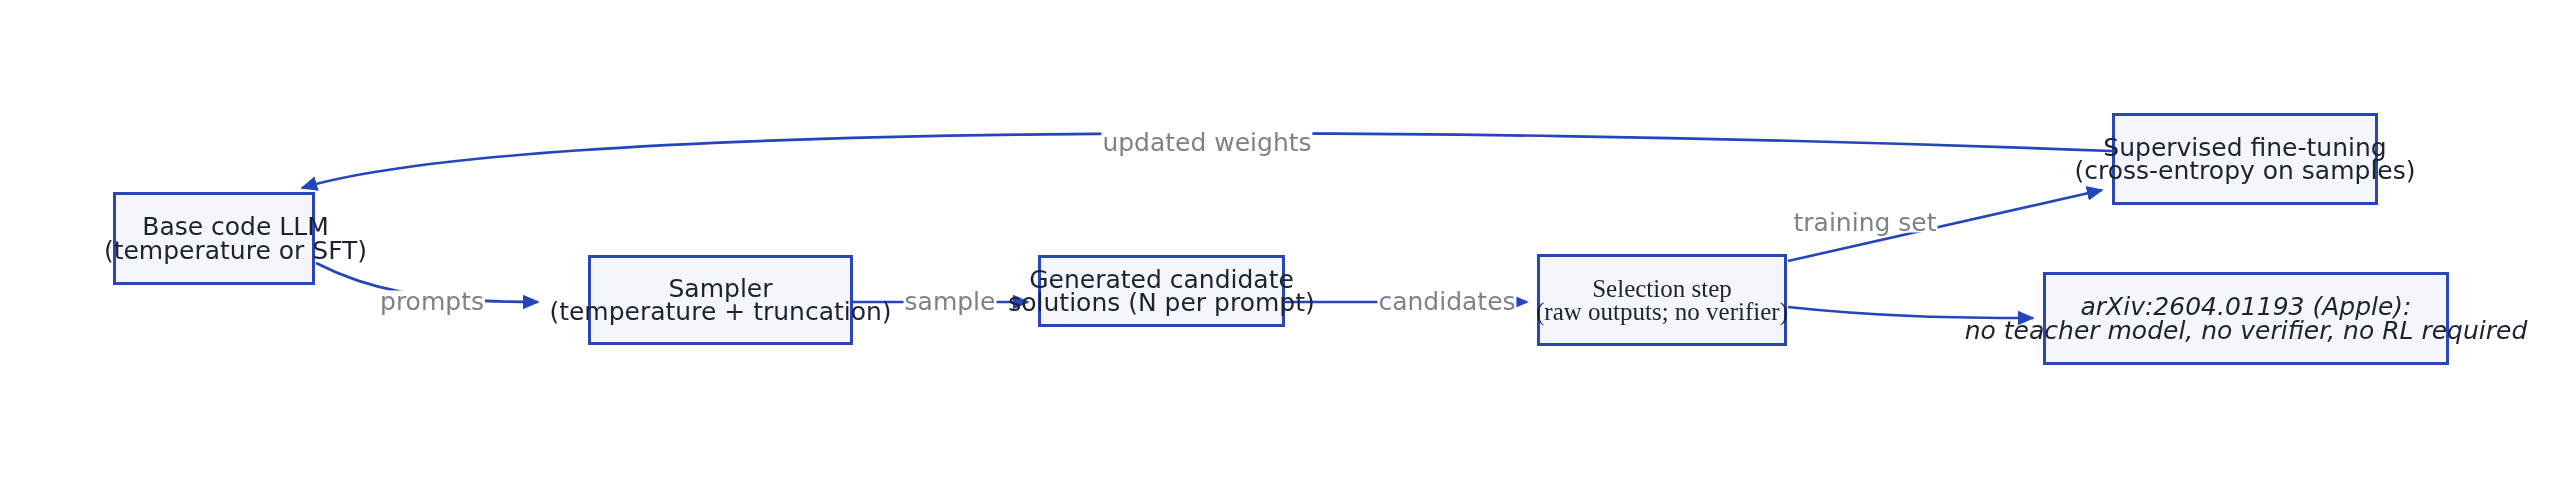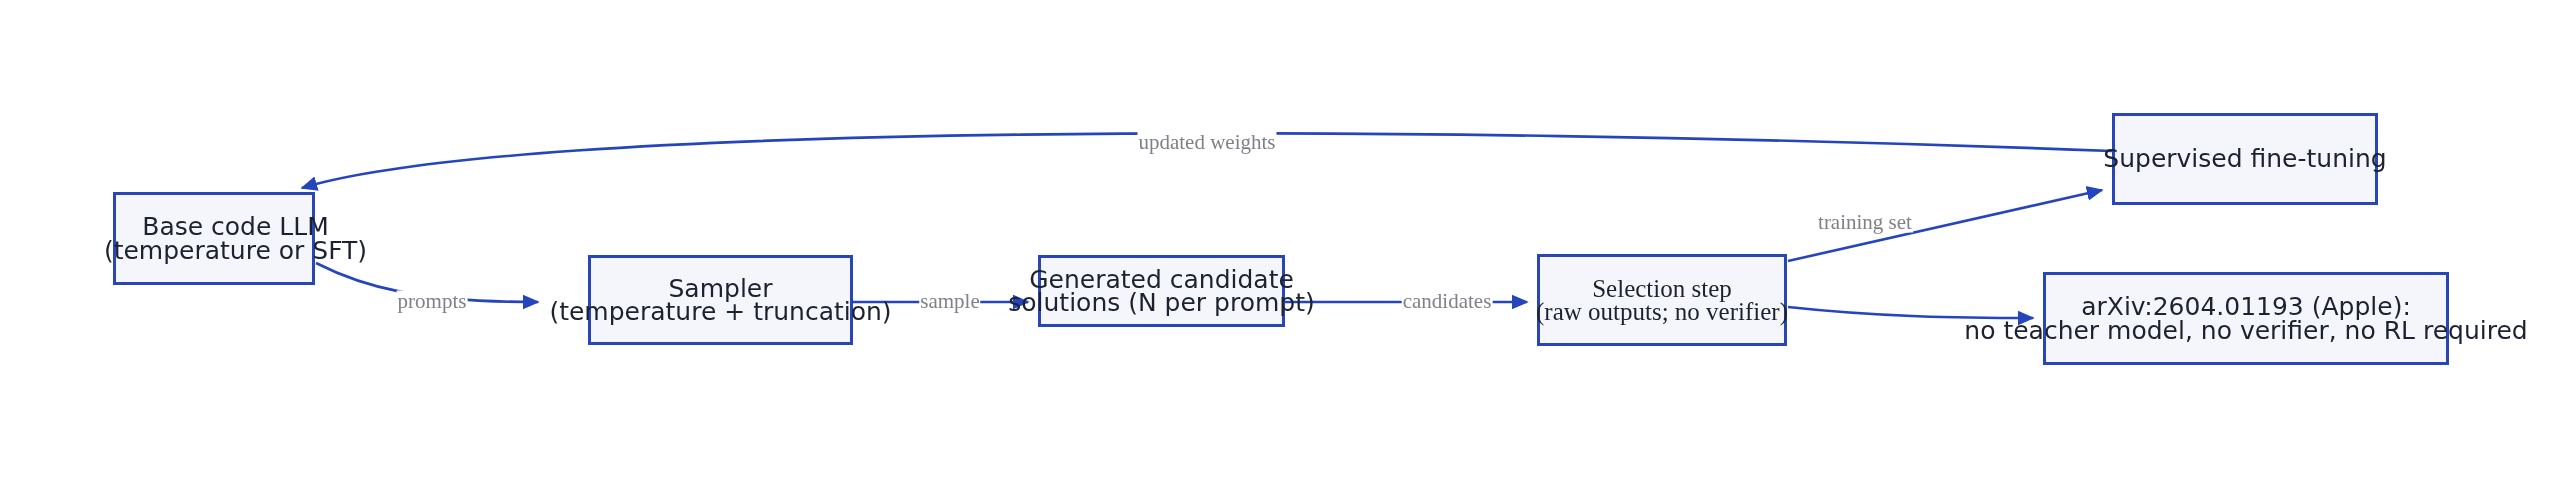--- a/index.html
+++ b/index.html
@@ -42,33 +42,32 @@
     text-align: center;
     font-size: 25px;
     line-height: 23.5px;
     white-space: nowrap;
   }
   .edge-label {
     position: absolute;
     transform: translate(-50%, -50%);
     background: var(--background);
     color: var(--edge-label);
-    font-size: 21px;
+    font-size: 25px;
     line-height: 21px;
     padding: 0 1px;
     white-space: nowrap;
-    font-family: Liberation Serif, serif;
   }
   
   #node-base      { left: 113px;  top: 192px; width: 202px; height: 93px; padding-left: 43px; }
   #node-sampler   { left: 548px;  top: 255px; width: 265px; height: 90px; margin-left: 40px; }
   #node-generated { left: 1038px; top: 255px; width: 247px; height: 72px; }
   #node-selection { left: 1537px; top: 254px; width: 250px; height: 92px; font-family: Liberation Serif, serif; }
   #node-sft       { left: 2112px; top: 113px; width: 266px; height: 92px; }
-  #node-arxiv     { left: 2043px; top: 272px; width: 406px; height: 93px; }
+  #node-arxiv     { left: 2043px; top: 272px; width: 406px; height: 93px; font-style: italic; }
   
   #lbl-prompts        { left: 432px;  top: 301px; }
   #lbl-sample         { left: 950px;  top: 301px; }
   #lbl-candidates     { left: 1447px; top: 301px; }
   #lbl-training-set   { left: 1865px; top: 222px; }
   #lbl-updated-weights{ left: 1207px; top: 142px; }
 </style>
 </head>
 <body>
 
@@ -103,20 +102,21 @@
     <div>solutions (N per prompt)</div>
   </div>
 
   <div class="node" id="node-selection">
     <div>Selection step</div>
     <div>(raw outputs; no verifier)</div>
   </div>
 
   <div class="node" id="node-sft">
     <div>Supervised fine-tuning</div>
+    <div>(cross-entropy on samples)</div>
   </div>
 
   <div class="node" id="node-arxiv">
     <div>arXiv:2604.01193 (Apple):</div>
     <div>no teacher model, no verifier, no RL required</div>
   </div>
 
   <div class="edge-label" id="lbl-prompts">prompts</div>
   <div class="edge-label" id="lbl-sample">sample</div>
   <div class="edge-label" id="lbl-candidates">candidates</div>

